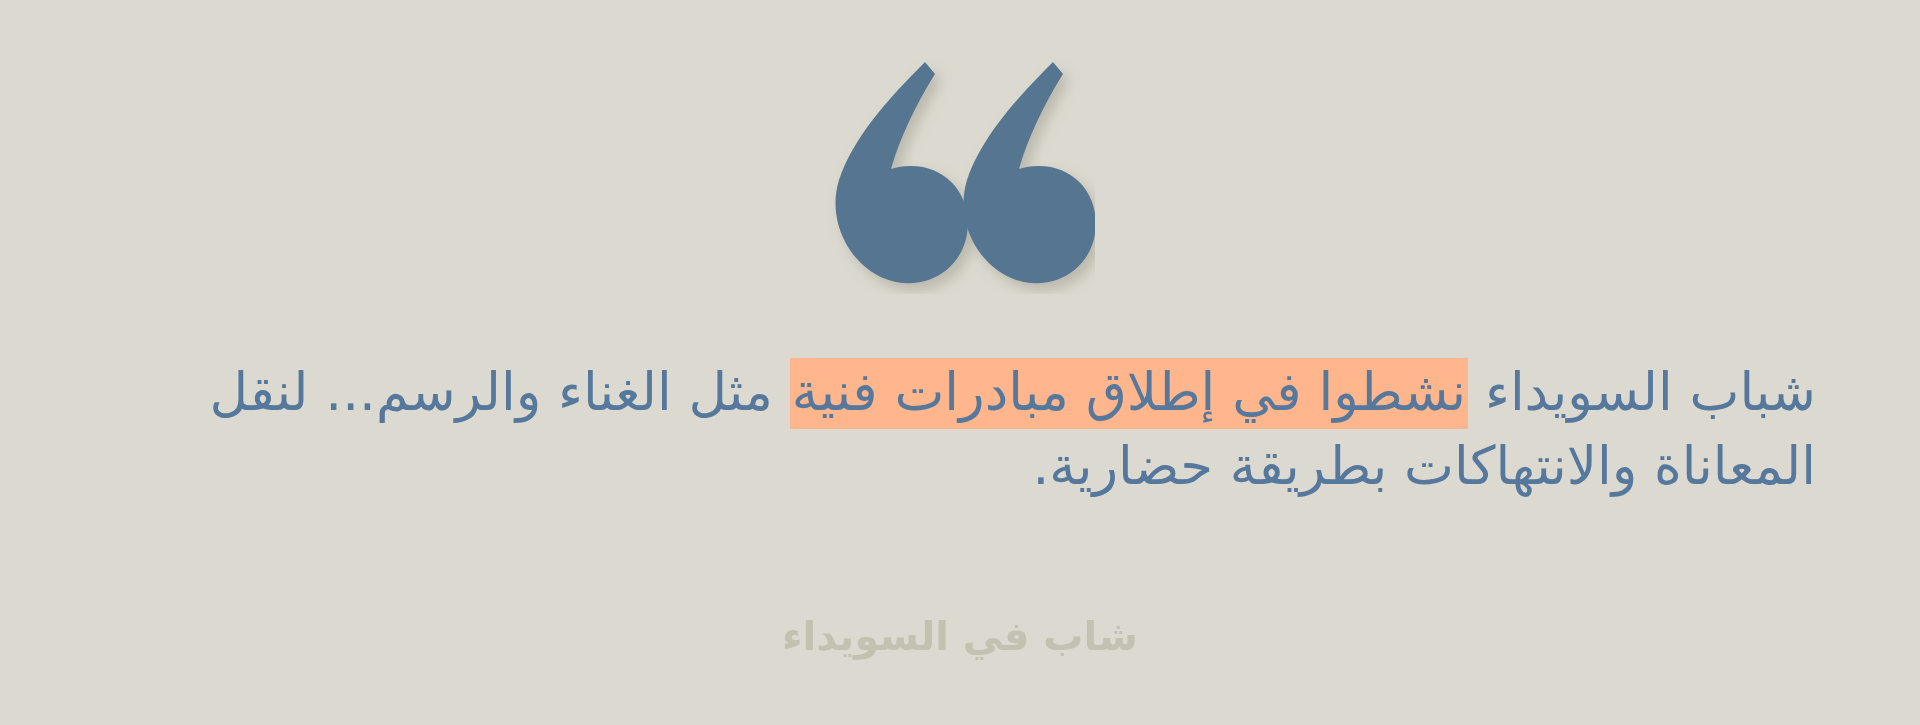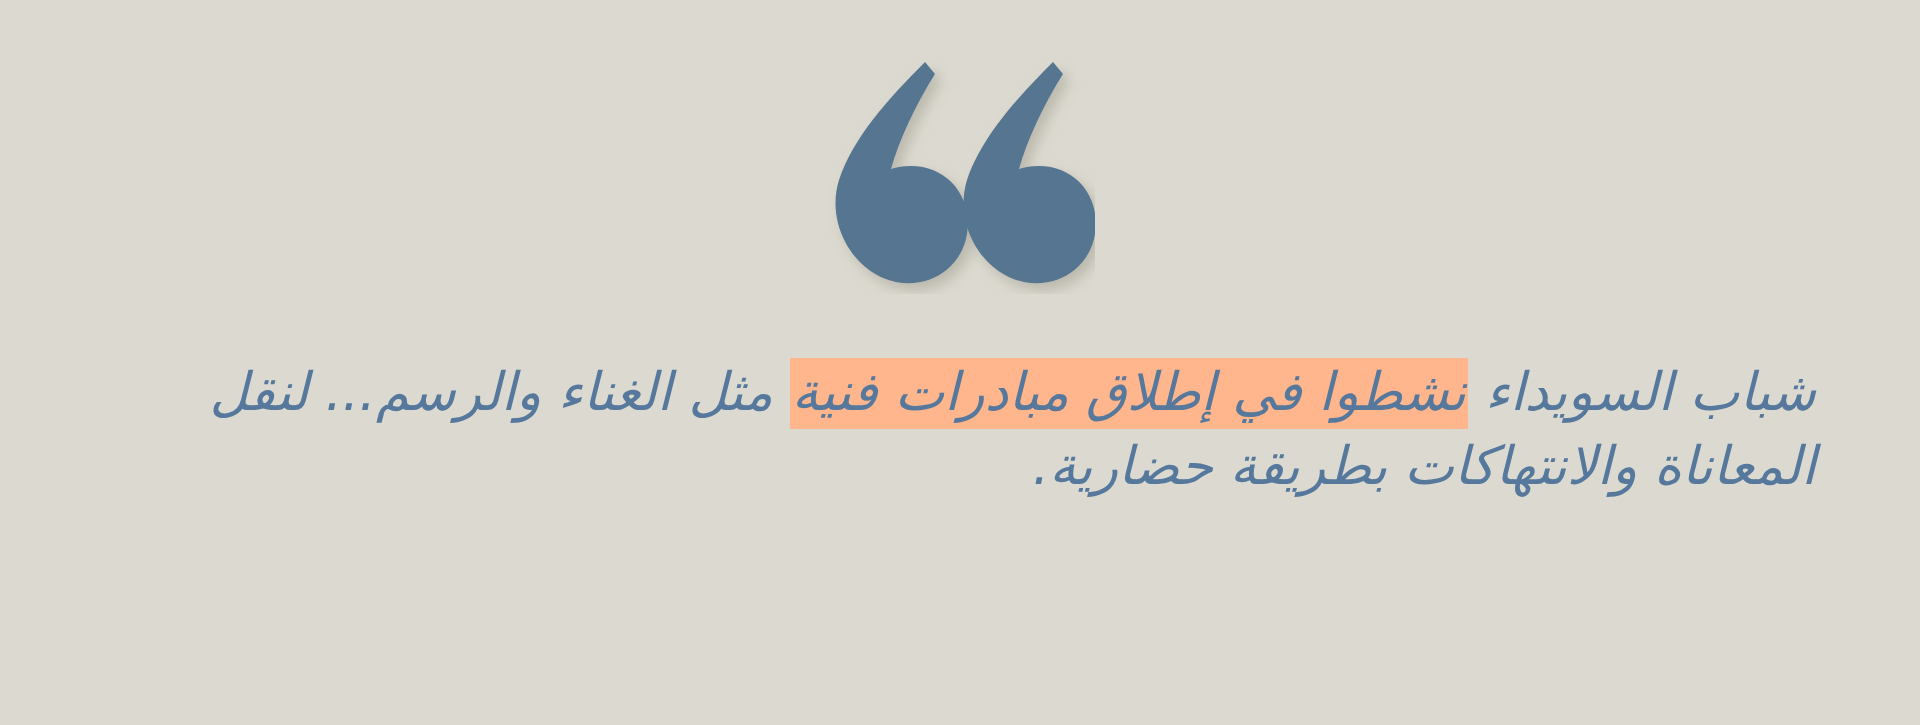--- a/index.html
+++ b/index.html
@@ -18,21 +18,20 @@
   }
 
   .quote-card {
     position:relative;
     width:1920px;
     height:725px;
     display:flex;
     flex-direction:column;
     align-items:center;
     background:#dcdad0;
-    font-style:italic;
   }
 
   
   .quote-mark {
     position:absolute;
     top:44px;
     left:50%;
     transform:translateX(-50%);
     width:270px;
     height:250px;
@@ -122,14 +121,17 @@
       </g>
     </svg>
   </div>
 
   <div class="quote-body">
     <p class="quote-line"><span>شباب السويداء </span><span class="hl">نشطوا في إطلاق مبادرات فنية</span><span> مثل الغناء والرسم... لنقل</span>
       <span>المعاناة والانتهاكات بطريقة حضارية.</span>
     </p>
   </div>
 
+  <div class="attribution-wrap">
+    <span class="attribution">شاب في السويداء</span>
+  </div>
 
 </div>
 
 </body></html>

